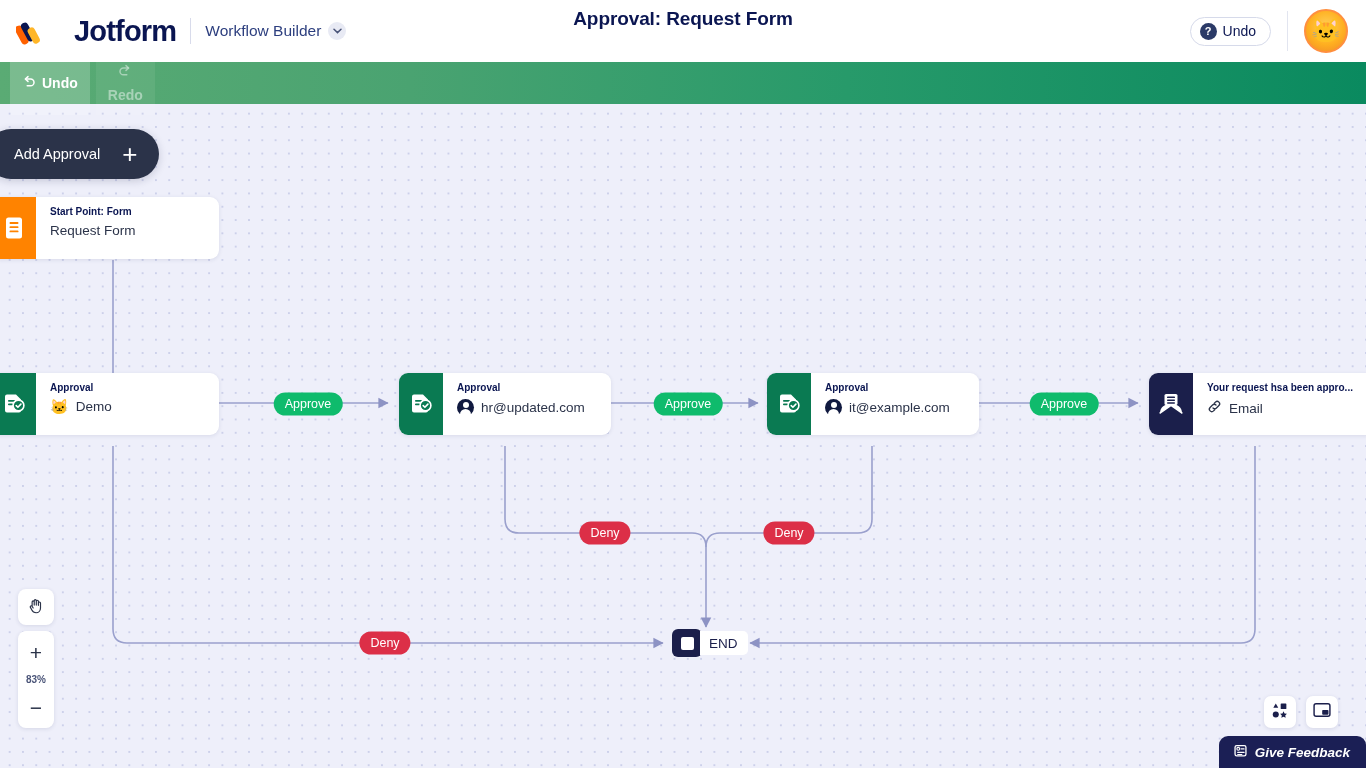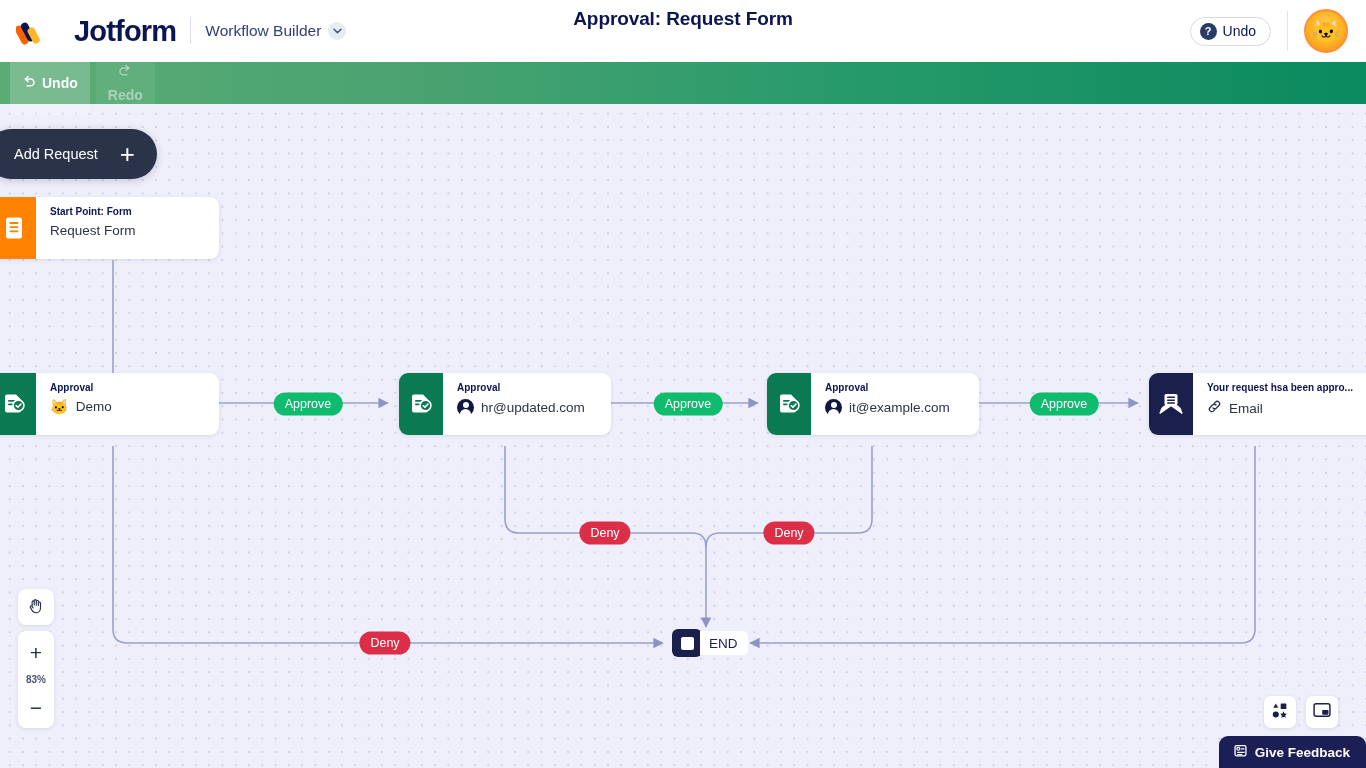--- a/index.html
+++ b/index.html
@@ -204,21 +204,21 @@
     width: 32px; height: 32px; border-radius: 7px; background: #fff;
     display: flex; align-items: center; justify-content: center;
     box-shadow: 0 1px 4px rgba(30,40,90,0.12); cursor: pointer;
   }
   .feedback {
     position: absolute; right: 0; bottom: 0;
     background: #1b1f55; color: #fff;
     border-radius: 9px 9px 0 0; height: 32px;
     display: flex; align-items: center; gap: 7px;
     padding: 0 16px 0 14px; font-size: 13.5px; font-weight: bold;
-    cursor: pointer; z-index: 30;
+    cursor: pointer; z-index: 30; font-style: italic;
   }
 </style>
 </head>
 <body>
 
 <div id="app">
 
   <div class="header">
     <div class="logo-wrap">
       <span class="logo-mark">
@@ -301,21 +301,21 @@
 
         <path d="M505 342 V 415 Q 505 429 519 429 H 692 Q 706 429 706 443 V 523" marker-end="url(#arr)"></path>
 
         <path d="M872 342 V 415 Q 872 429 858 429 H 720 Q 706 429 706 443"></path>
 
         <path d="M1255 342 V 525 Q 1255 539 1241 539 H 750" marker-end="url(#arr)"></path>
       </g>
     </svg>
 
     <div class="add-element">
-      <span class="ae-label">Add Request</span>
+      <span class="ae-label">Add Approval</span>
       <span class="ae-plus">+</span>
     </div>
 
     <div class="node" style="left:-8px; top:93px; width:227px;">
       <div class="node-icon orange">
         <svg width="22" height="24" viewBox="0 0 22 24">
           <rect x="3" y="1.5" width="16" height="21" rx="2.5" fill="#fff"></rect>
           <rect x="6.5" y="6" width="9" height="1.9" rx="0.9" fill="#ff8300"></rect>
           <rect x="6.5" y="10.2" width="9" height="1.9" rx="0.9" fill="#ff8300"></rect>
           <rect x="6.5" y="14.4" width="9" height="1.9" rx="0.9" fill="#ff8300"></rect>

